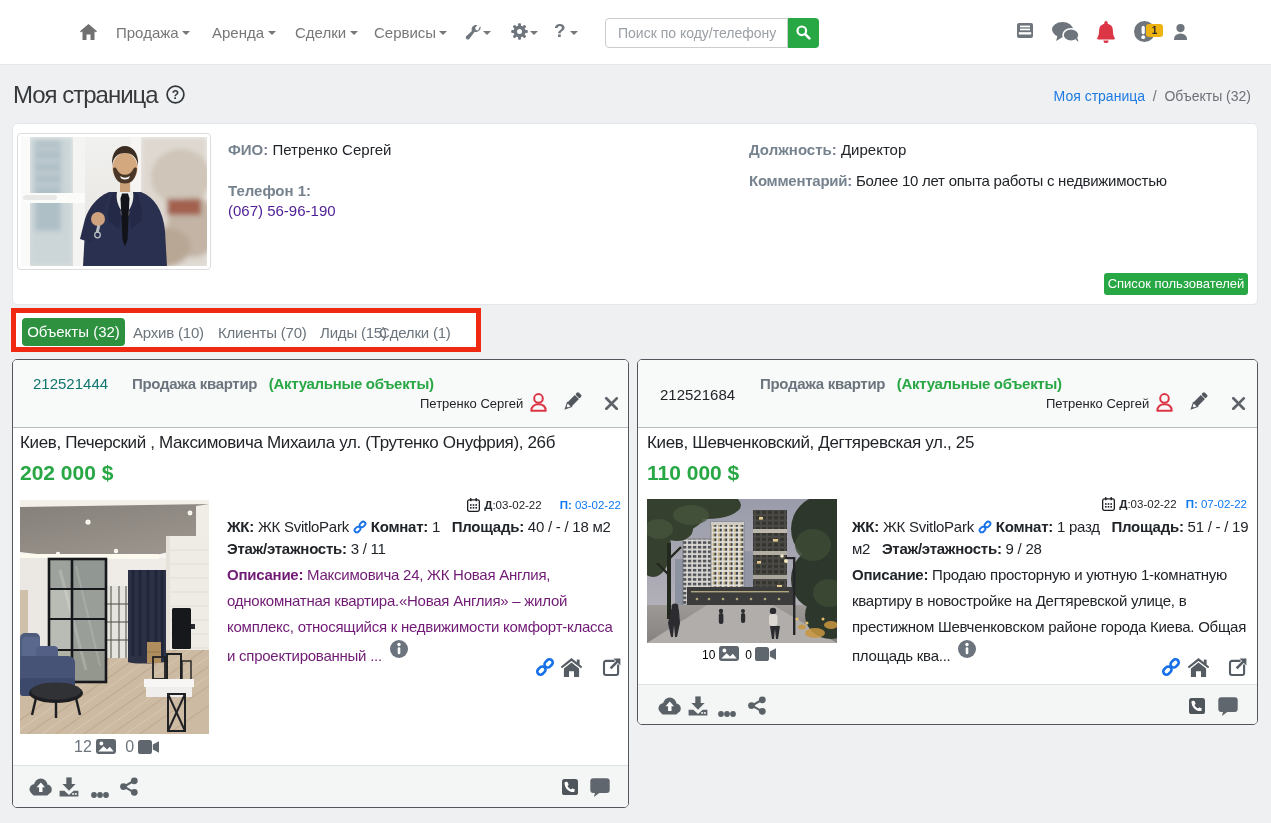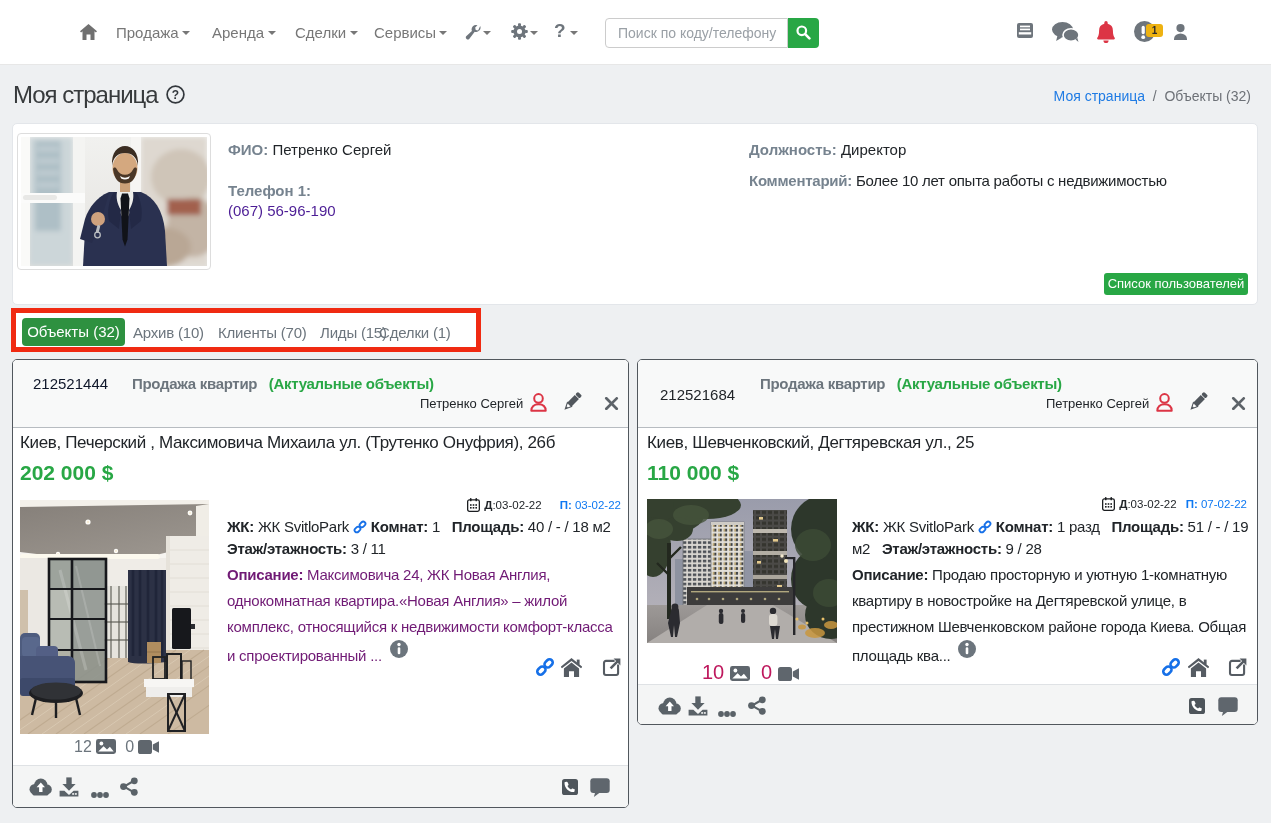--- a/index.html
+++ b/index.html
@@ -287,21 +287,21 @@
       </symbol>
 <symbol id="commentic" viewBox="0 0 20 19">
         <rect x="0.3" y="0.3" width="19.4" height="14.8" rx="3" fill="#5f666d"></rect>
         <path d="M5.2 14 l-1.3 5 5.4-4z" fill="#5f666d"></path>
       </symbol>
 </defs>
 </svg>
 
 <div class="abs" style="left:12px;top:359px;width:617px;height:449px;background:#fff;border:1px solid #51575d;border-radius:5px;"></div>
 <div class="abs" style="left:13px;top:360px;width:615px;height:68px;background:#f8f9f9;border-bottom:1px solid #b7bcc1;border-radius:4px 4px 0 0;"></div>
-<div class="abs" style="left:33px;top:375px;font-size:15px;color:#0f172a;">212521444</div>
+<div class="abs" style="left:33px;top:375px;font-size:15px;color:#0f766e;">212521444</div>
 <div class="abs nw" style="left:132px;top:375px;font-size:15px;color:#6c757d;font-weight:bold;letter-spacing:-0.3px;">Продажа квартир&nbsp;&nbsp; <span class="green">(Актуальные объекты)</span></div>
 <div class="abs" style="left:420px;top:396px;font-size:13px;color:#212529;">Петренко Сергей</div>
 <div class="abs" style="left:530px;top:393px;"><svg width="17" height="19">
       <use href="#redperson"></use>
     </svg></div>
 <div class="abs" style="left:562px;top:392px;"><svg width="20" height="20">
       <use href="#pencil"></use>
     </svg></div>
 <div class="abs" style="left:604px;top:396px;"><svg width="15" height="13">
       <use href="#xmark"></use>
@@ -521,21 +521,21 @@
     </svg></div>
 <div class="abs" style="left:1161px;top:657px;"><svg width="20" height="20">
       <use href="#chain"></use>
     </svg></div>
 <div class="abs" style="left:1188px;top:658px;"><svg width="21" height="19">
       <use href="#homeb"></use>
     </svg></div>
 <div class="abs" style="left:1228px;top:658px;"><svg width="19" height="19">
       <use href="#extlink"></use>
     </svg></div>
-<div class="abs nw" style="left:702px;top:646px;font-size:20px;color:#be185d;margin-top:15px;">10 <svg width="20" height="15" style="vertical-align:-2px;">
+<div class="abs nw" style="left:702px;top:646px;font-size:12px;color:#000000;">10 <svg width="20" height="15" style="vertical-align:-2px;">
       <use href="#imgic"></use>
     </svg> &nbsp;0 <svg width="21" height="14" style="vertical-align:-2px;">
       <use href="#vidic"></use>
     </svg></div>
 <div class="abs" style="left:658px;top:696px;"><svg width="23" height="19">
       <use href="#cloudup"></use>
     </svg></div>
 <div class="abs" style="left:688px;top:696px;"><svg width="20" height="20">
       <use href="#dlic"></use>
     </svg></div>

